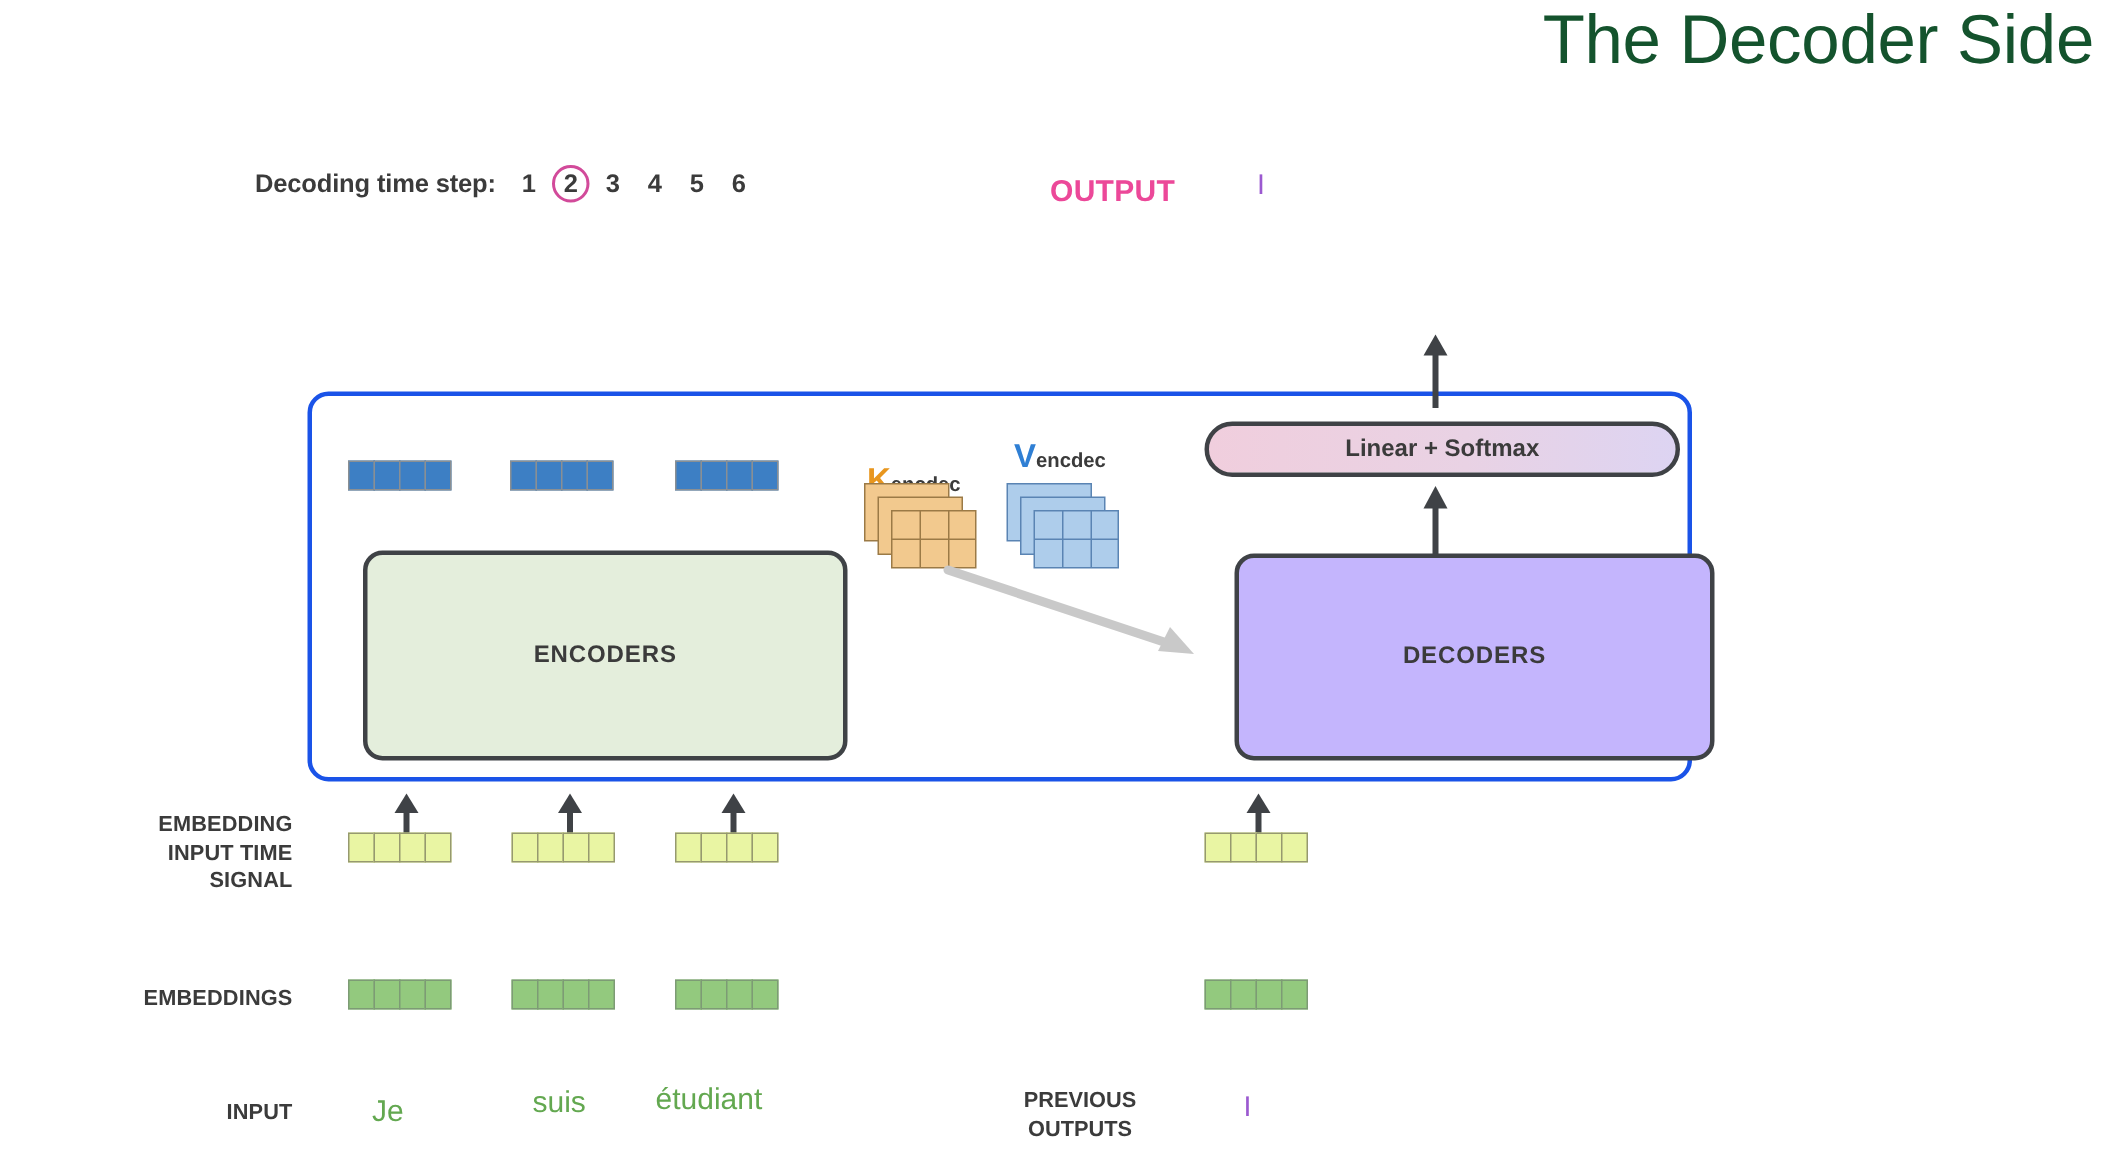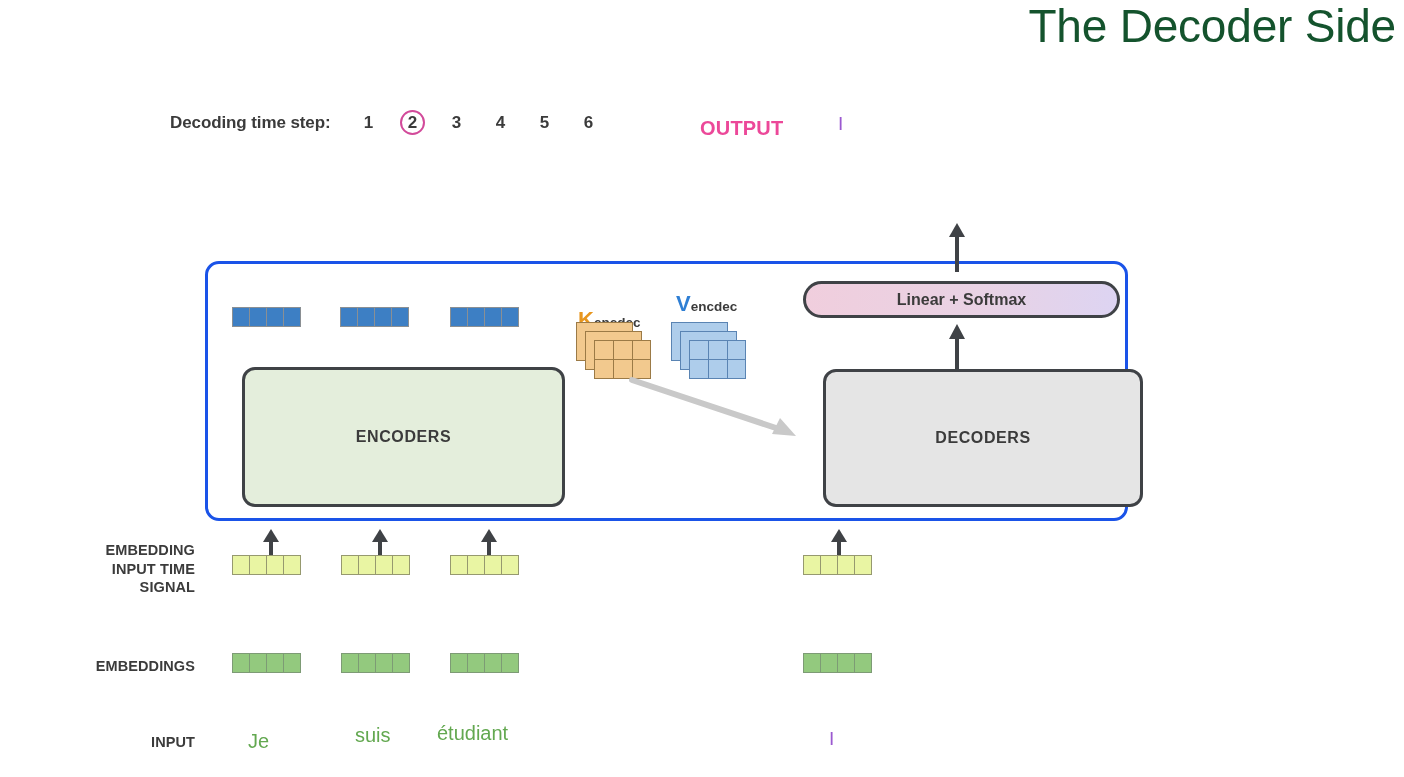--- a/index.html
+++ b/index.html
@@ -32,21 +32,21 @@
     letter-spacing: -0.2px;
     white-space: nowrap;
   }
 
   
   #timestep-row {
     left: 170px;
     top: 113px;
     display: flex;
     align-items: center;
-    gap: 16px;
+    gap: 0px;
     white-space: nowrap;
   }
   #timestep-label {
     font-size: 17px;
     font-weight: 700;
     color: #3b3b3b;
     letter-spacing: -0.1px;
   }
   .step-num {
     font-size: 17px;
@@ -120,21 +120,21 @@
     top: 367px;
     width: 323px;
     height: 140px;
     background: #e4eedc;
   }
   #decoders-box {
     left: 800px;
     top: 369px;
     width: 320px;
     height: 138px;
-    background: #e5e5e5;
+    background: #c4b5fd;
   }
 
   
   #linear-softmax {
     left: 803px;
     top: 281px;
     width: 317px;
     height: 37px;
     border: 3px solid #3f4246;
     border-radius: 19px;
@@ -405,15 +405,19 @@
     <div class="cell"></div>
     <div class="cell"></div>
     <div class="cell"></div>
   </div>
 
   <div class="abs side-label" id="label-input">INPUT</div>
   <div class="abs word" id="word-je">Je</div>
   <div class="abs word" id="word-suis">suis</div>
   <div class="abs word" id="word-etudiant">étudiant</div>
 
+  <div class="abs" id="label-prev-outputs">
+    <div>PREVIOUS</div>
+    <div>OUTPUTS</div>
+  </div>
   <div class="abs" id="prev-token">I</div>
 
 </div>
 
 </body></html>

